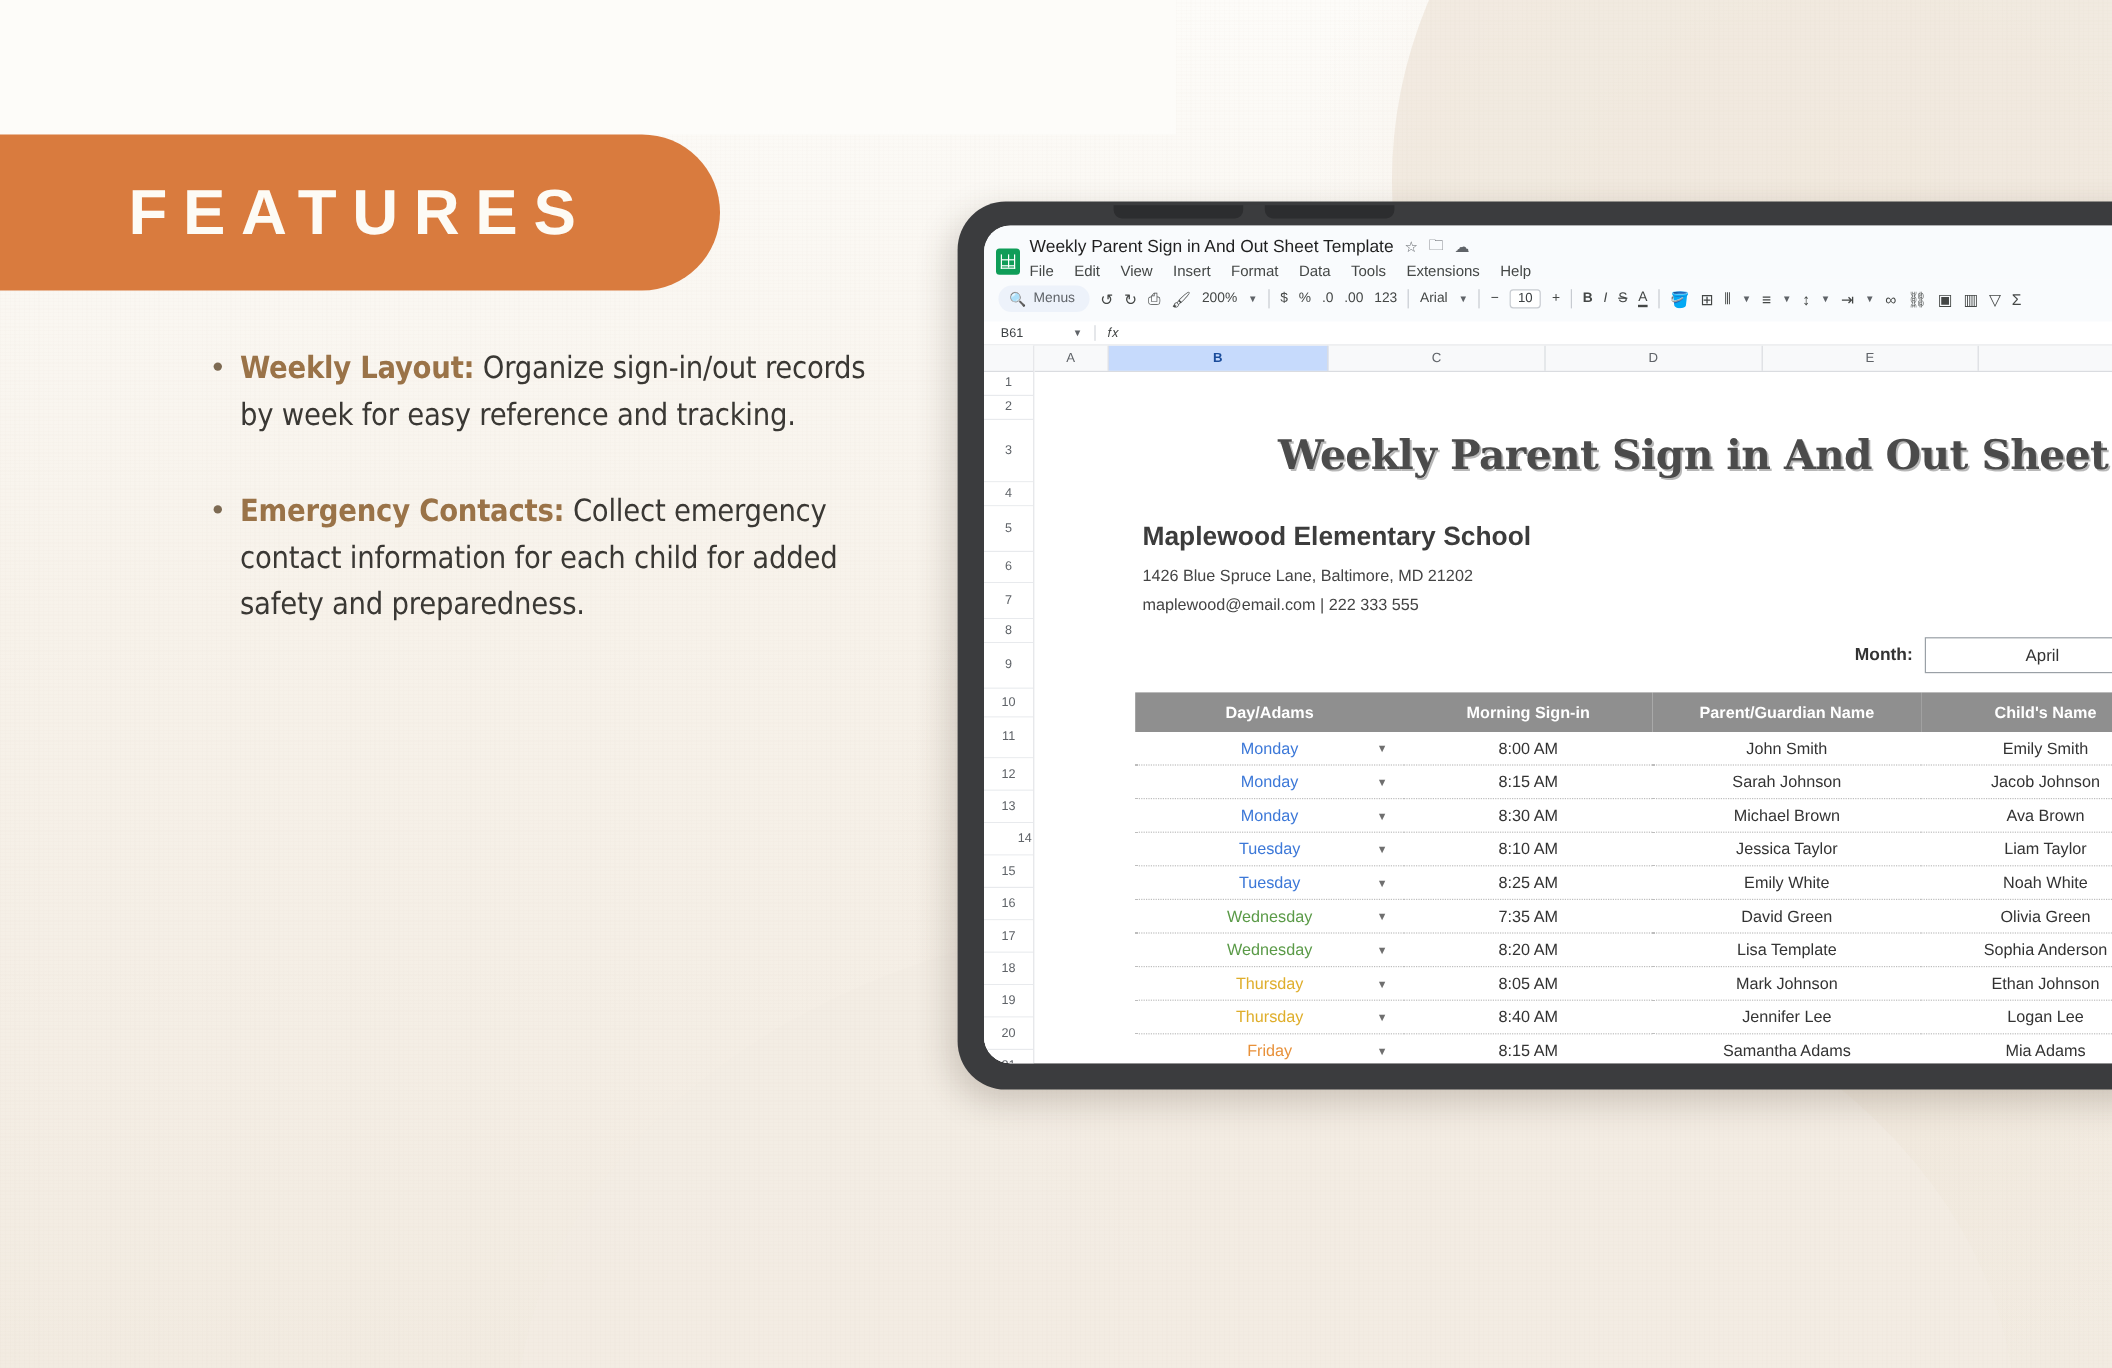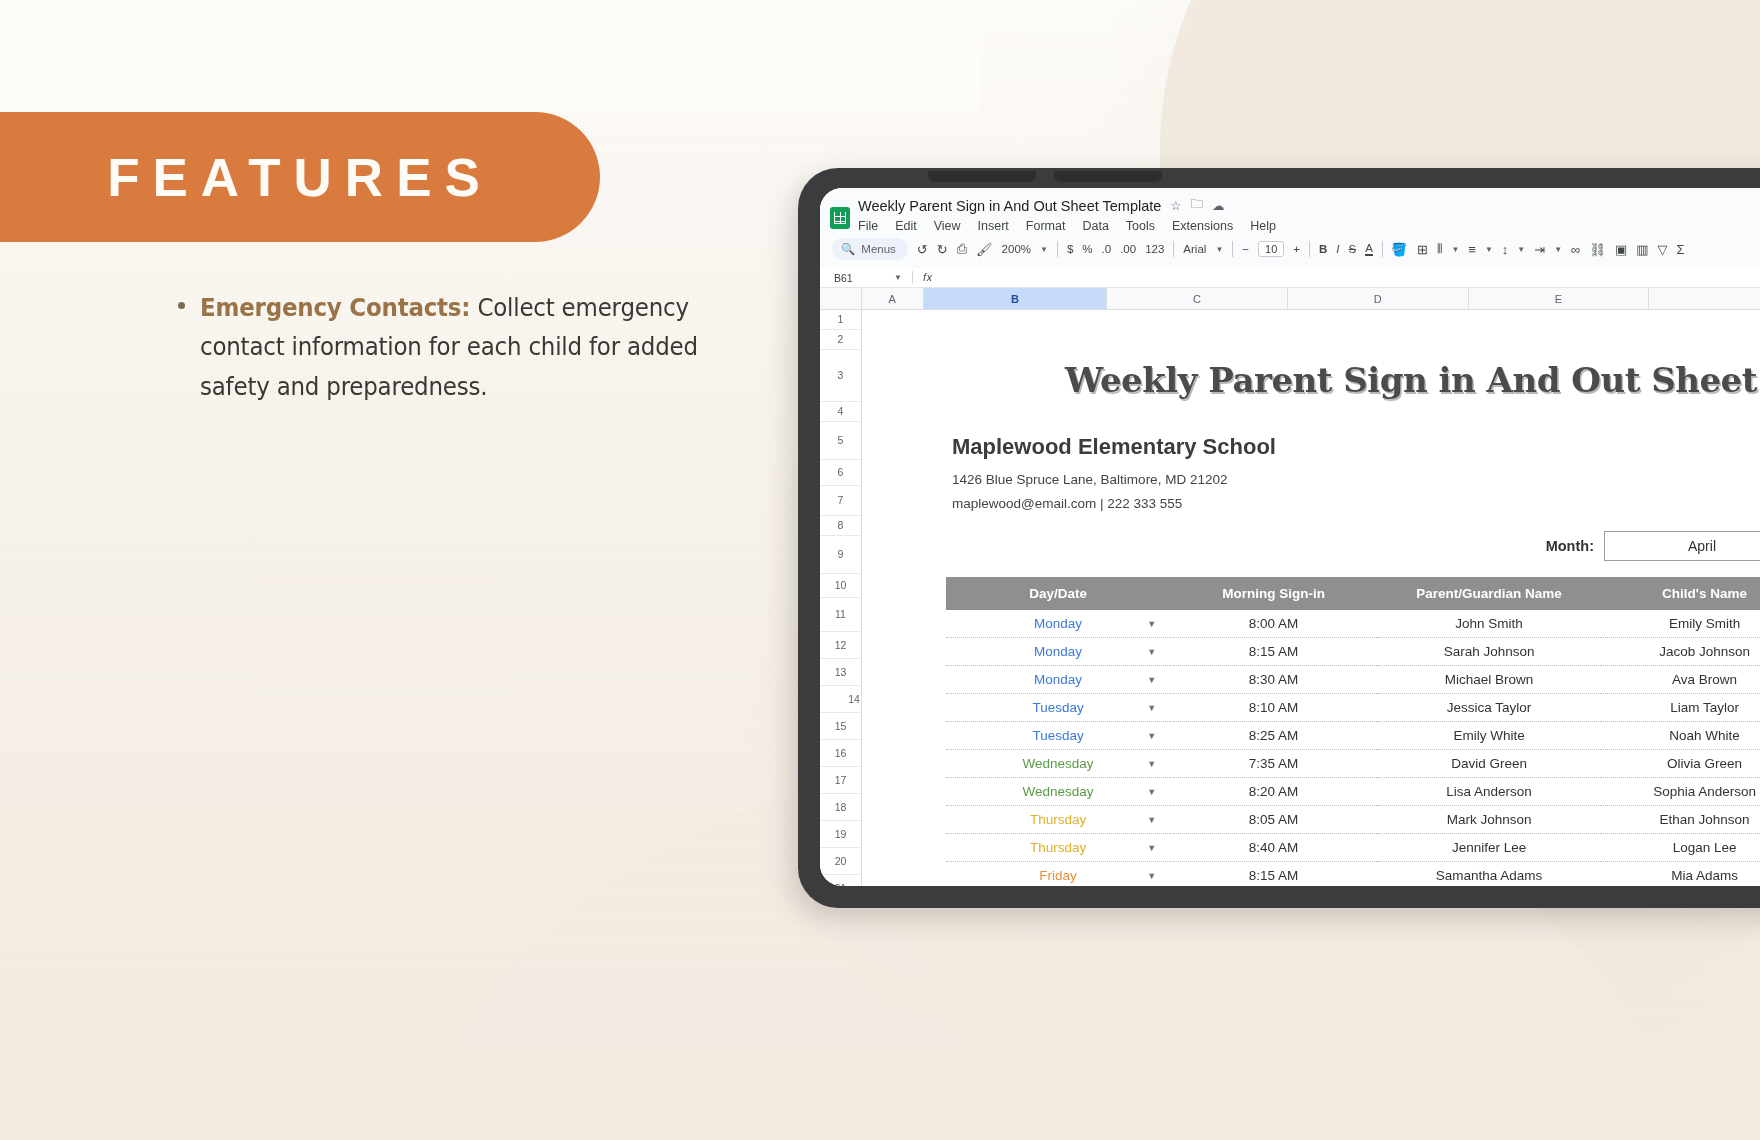--- a/index.html
+++ b/index.html
@@ -384,20 +384,24 @@
 <div class="bg-blob-a"></div>
 <div class="bg-blob-b"></div>
 <div class="bg-noise"></div>
 <div class="bg-top-white"></div>
 
 <div class="features-banner">
   <span class="title">FEATURES</span>
 </div>
 
 <div class="features-list">
+  <div class="feature-item">
+    <span class="dot"></span>
+    <span class="lead">Weekly Layout:</span><span> Organize sign-in/out records by week for easy reference and tracking.</span>
+  </div>
   <div class="feature-item">
     <span class="dot"></span>
     <span class="lead">Emergency Contacts:</span><span> Collect emergency contact information for each child for added safety and preparedness.</span>
   </div>
 </div>
 
 <div class="tablet">
   <div class="tablet-notch">
       <i></i>
       <i></i>
@@ -530,21 +534,21 @@
             <span class="month-label">Month:</span>
             <div class="month-select">
               <span>April</span>
 
             </div>
           </div>
 
           <table class="signin">
             <thead>
               <tr>
-                <th style="width:26%">Day/Date</th>
+                <th style="width:26%">Day/Adams</th>
                 <th style="width:24%">Morning Sign-in</th>
                 <th style="width:26%">Parent/Guardian Name</th>
                 <th style="width:24%">Child's Name</th>
               </tr>
             </thead>
             <tbody id="signin-body">
                 <tr>
                   <td class="daycell"><span class="dayname d-mon">Monday</span><span class="dd">▼</span></td>
                   <td>8:00 AM</td>
                   <td>John Smith</td>
@@ -576,21 +580,21 @@
                 </tr>
                 <tr>
                   <td class="daycell"><span class="dayname d-wed">Wednesday</span><span class="dd">▼</span></td>
                   <td>7:35 AM</td>
                   <td>David Green</td>
                   <td>Olivia Green</td>
                 </tr>
                 <tr>
                   <td class="daycell"><span class="dayname d-wed">Wednesday</span><span class="dd">▼</span></td>
                   <td>8:20 AM</td>
-                  <td>Lisa Anderson</td>
+                  <td>Lisa Template</td>
                   <td>Sophia Anderson</td>
                 </tr>
                 <tr>
                   <td class="daycell"><span class="dayname d-thu">Thursday</span><span class="dd">▼</span></td>
                   <td>8:05 AM</td>
                   <td>Mark Johnson</td>
                   <td>Ethan Johnson</td>
                 </tr>
                 <tr>
                   <td class="daycell"><span class="dayname d-thu">Thursday</span><span class="dd">▼</span></td>

